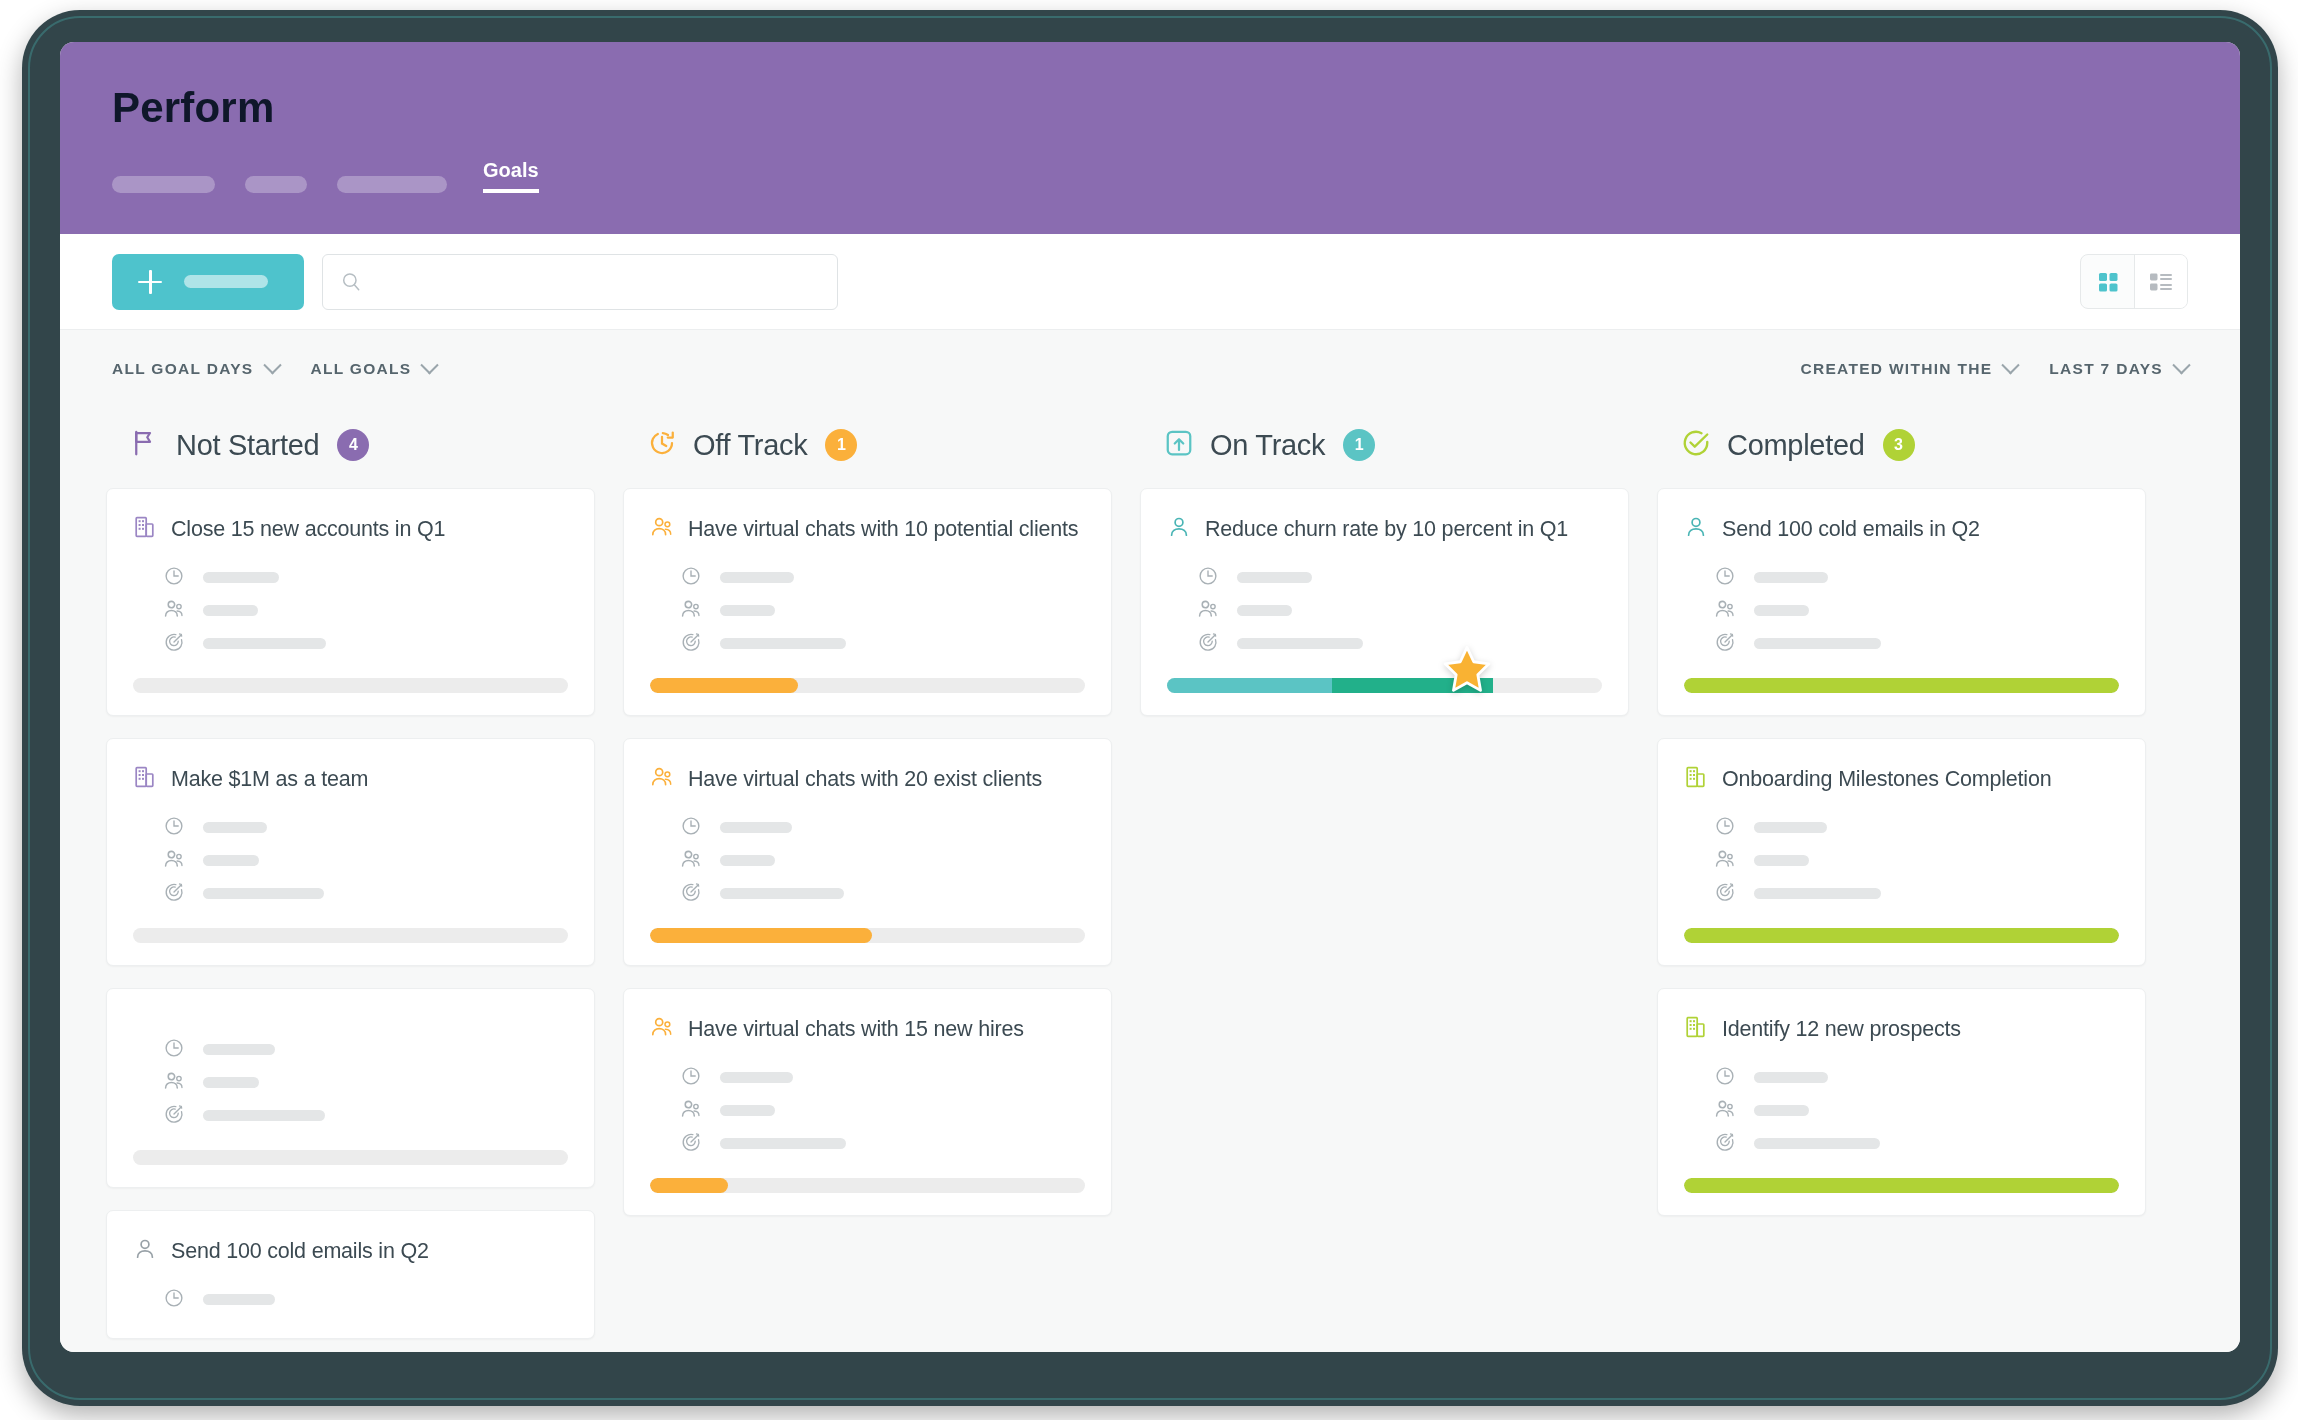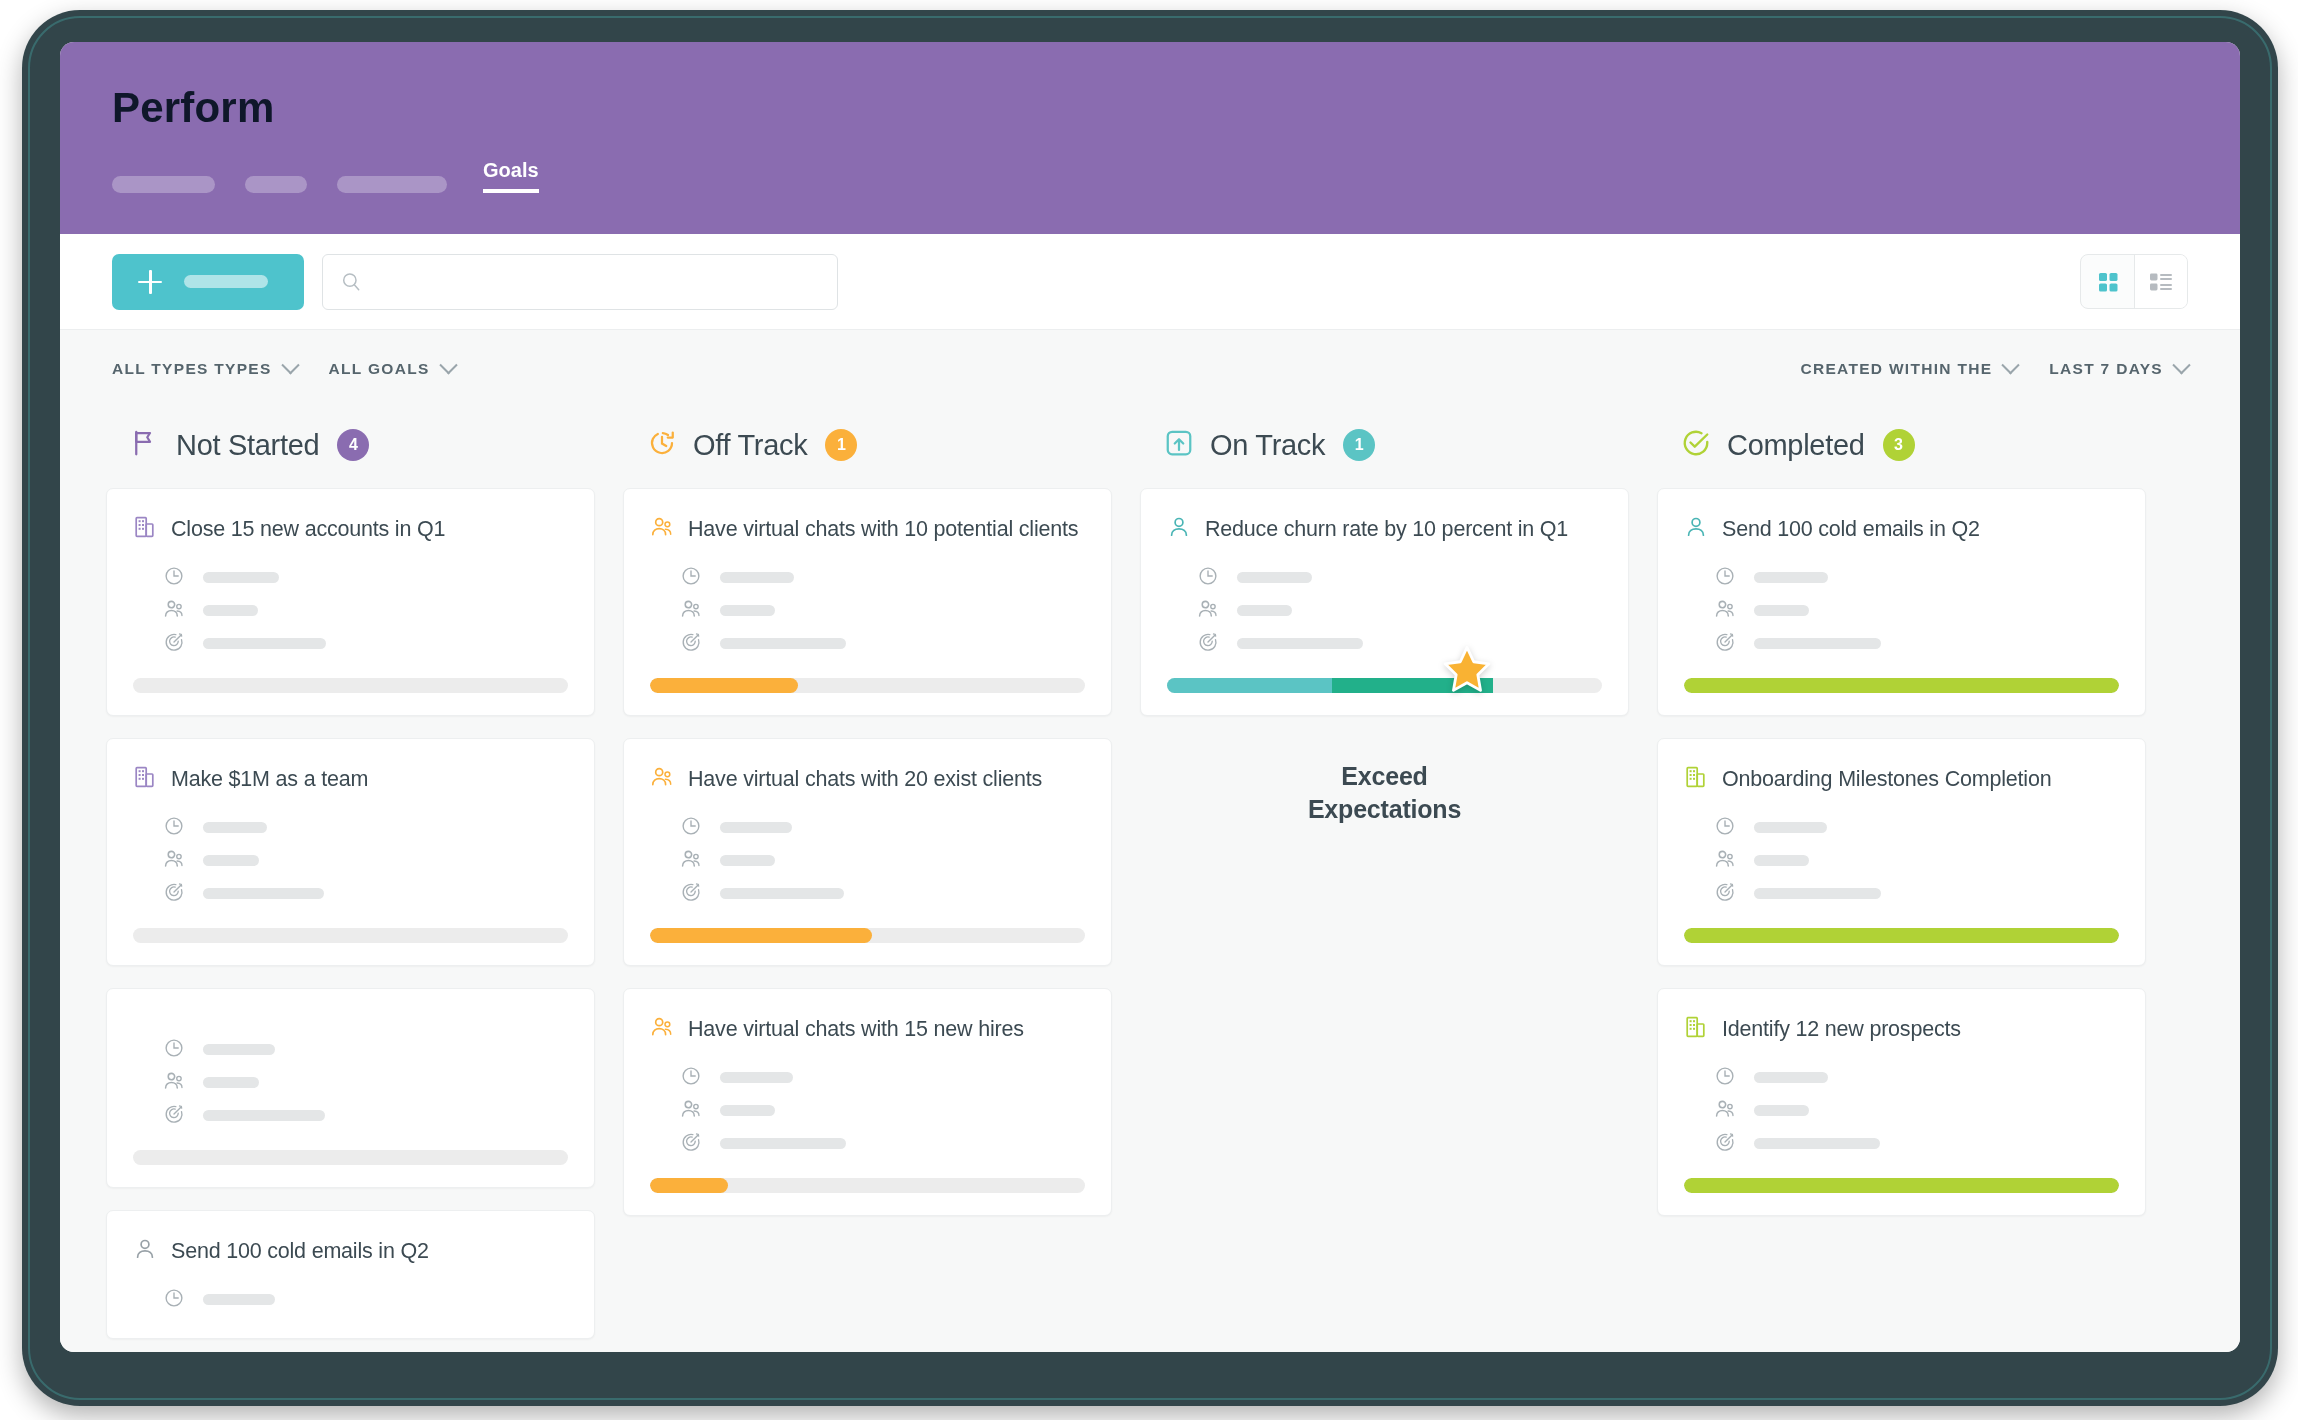--- a/index.html
+++ b/index.html
@@ -283,21 +283,21 @@
             <rect x="1" y="12.5" width="7.5" height="7" rx="1.4" fill="#b6bbc0"></rect>
             <rect x="11" y="13" width="12" height="2.1" rx="1" fill="#b6bbc0"></rect>
             <rect x="11" y="17" width="12" height="2.1" rx="1" fill="#b6bbc0"></rect>
           </svg>
         </button>
       </div>
     </div>
 
     <div class="filter-row">
       <div class="filter">
-        <span>ALL TYPES TYPES</span>
+        <span>ALL GOAL DAYS</span>
         <span class="chev"></span>
       </div>
       <div class="filter">
         <span>ALL GOALS</span>
         <span class="chev"></span>
       </div>
       <div class="filters-right">
         <div class="filter right">
           <span>CREATED WITHIN THE</span>
           <span class="chev"></span>
@@ -637,21 +637,20 @@
                 <span class="progress-seg" style="width:38%;background:#5bc4c4"></span>
                 <span class="progress-seg" style="width:37%;background:#22b08a"></span>
               </div>
               <span style="position:absolute;left:75%;top:-17px;transform:translateX(-50%);width:52px;height:52px;display:block">
                 <svg class="star" viewBox="0 0 24 24">
                   <path d="M12 1.6l3.1 6.6 7 .95-5.1 5 1.25 7.25L12 17.9l-6.25 3.5L7 14.15l-5.1-5 7-.95z" fill="#f9b233" stroke="#ffffff" stroke-width="1.3" stroke-linejoin="round"></path>
                 </svg>
               </span>
             </div>
           </div>
-          <div class="exceed-text">Exceed<br>Expectations</div>
         </div>
         <div class="column">
           <div class="col-head">
             <span><svg width="30" height="30" viewBox="0 0 24 24">
                 <path d="M21 11.2V12a9 9 0 1 1-4.6-7.85" fill="none" stroke="#b0d236" stroke-width="1.9" stroke-linecap="round"></path>
                 <path d="M7.6 11.6l3.4 3.3L21 5.2" fill="none" stroke="#b0d236" stroke-width="1.9" stroke-linecap="round" stroke-linejoin="round"></path>
               </svg></span>
             <span class="col-title">Completed</span>
             <span class="col-badge" style="background:#b0d236">3</span>
           </div>

